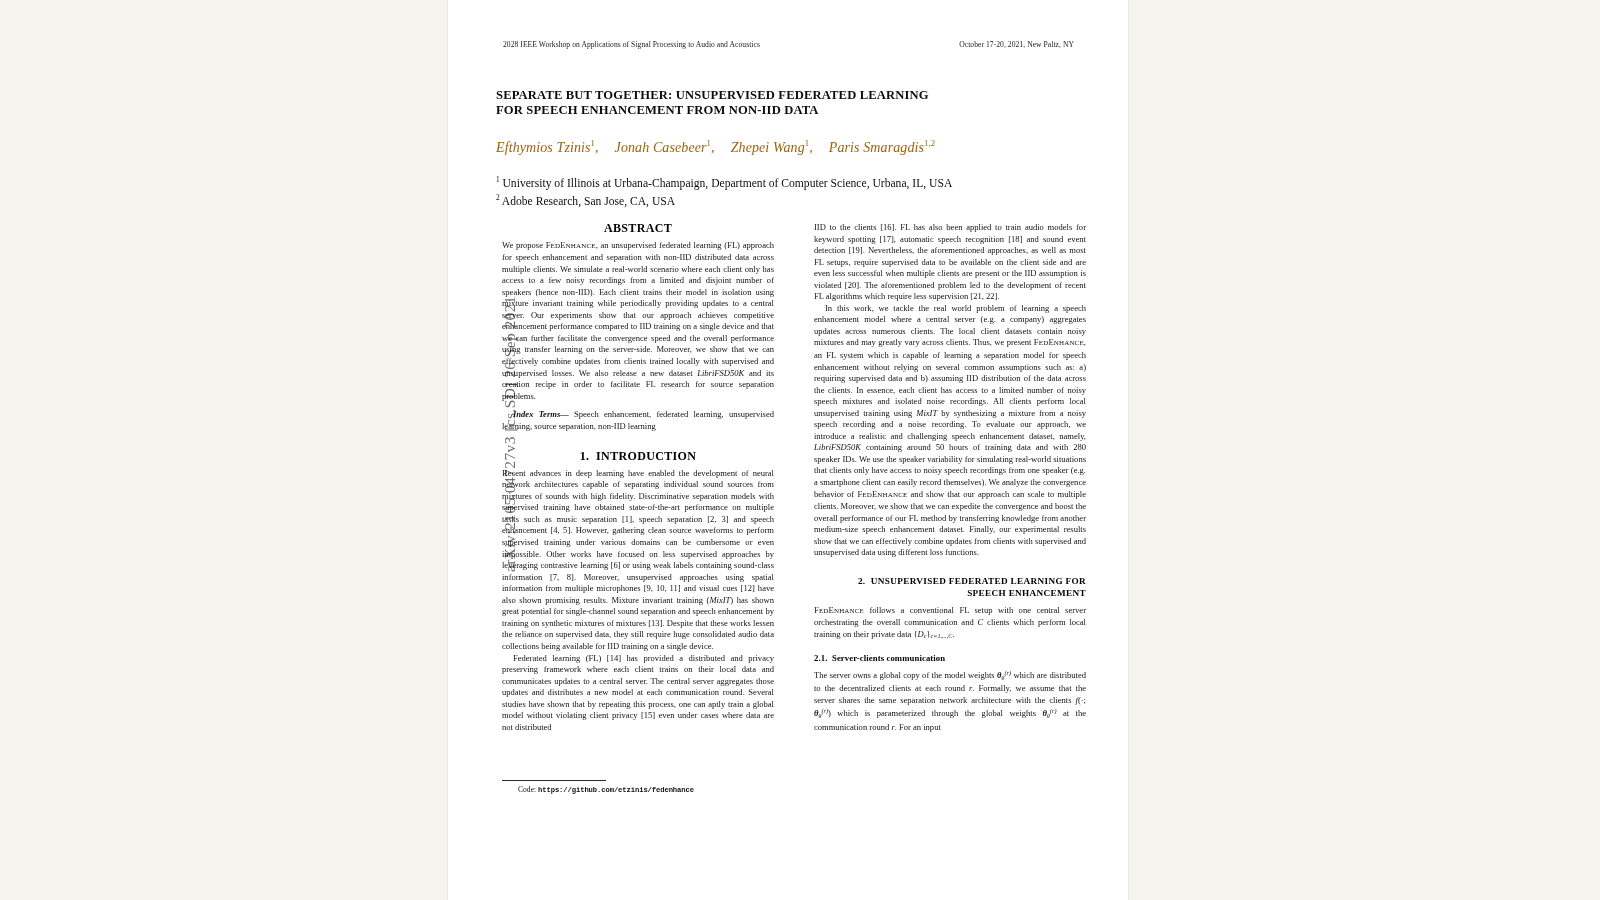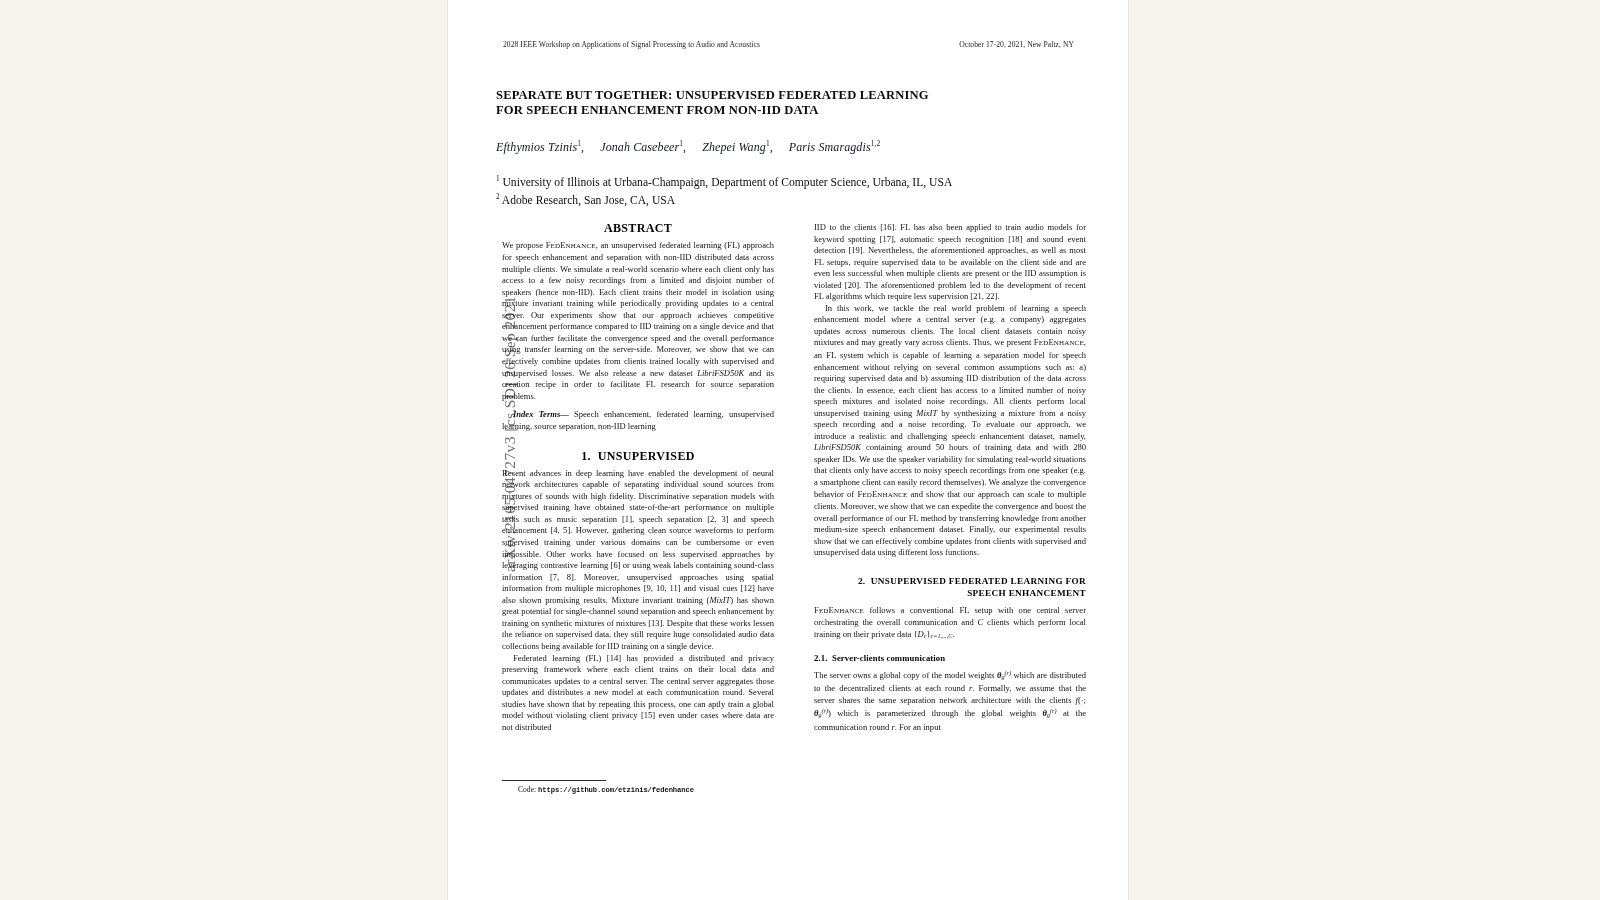--- a/index.html
+++ b/index.html
@@ -64,23 +64,23 @@
   .paper-title {
     font-size: 12.6px;
     font-weight: bold;
     line-height: 15.4px;
     letter-spacing: 0.15px;
     color: #0d0d0d;
     margin: 0;
   }
   .authors {
     margin-top: 20px;
-    font-size: 12px;
+    font-size: 14px;
     font-style: italic;
-    color: #0f172a;
+    color: #a16207;
     letter-spacing: 0.1px;
   }
   .authors .sep { display: inline-block; width: 16px; }
   sup { font-size: 0.62em; vertical-align: super; font-style: normal; }
   .affil {
     margin-top: 17px;
     font-size: 11.6px;
     line-height: 15px;
     color: #0d0d0d;
   }
@@ -206,21 +206,21 @@
     </div>
 
     <div id="cols">
 
       <div class="col" id="col-left">
         <h2 class="sec-head">ABSTRACT</h2>
         <p class="body"><span>We propose <span class="sc">F<span style="font-size:0.82em">ED</span>E<span style="font-size:0.82em">NHANCE</span></span>, an unsupervised federated learning (FL) approach for speech enhancement and separation with non-IID distributed data across multiple clients. We simulate a real-world scenario where each client only has access to a few noisy recordings from a limited and disjoint number of speakers (hence non-IID). Each client trains their model in isolation using mixture invariant training while periodically providing updates to a central server. Our experiments show that our approach achieves competitive enhancement performance compared to IID training on a single device and that we can further facilitate the convergence speed and the overall performance using transfer learning on the server-side. Moreover, we show that we can effectively combine updates from clients trained locally with supervised and unsupervised losses. We also release a new dataset <span class="it">LibriFSD50K</span> and its creation recipe in order to facilitate FL research for source separation problems.</span></p>
 
         <p class="body indent gap"><span class="bi">Index Terms—</span> <span>Speech enhancement, federated learning, unsupervised learning, source separation, non-IID learning</span></p>
 
-        <h2 class="sec-head" style="margin-top:18px;"><span>1.</span>&nbsp;&nbsp;<span>UNSUPERVISED</span></h2>
+        <h2 class="sec-head" style="margin-top:18px;"><span>1.</span>&nbsp;&nbsp;<span>INTRODUCTION</span></h2>
 
         <p class="body">Recent advances in deep learning have enabled the development of neural network architectures capable of separating individual sound sources from mixtures of sounds with high fidelity. Discriminative separation models with supervised training have obtained state-of-the-art performance on multiple tasks such as music separation [1], speech separation [2, 3] and speech enhancement [4, 5]. However, gathering clean source waveforms to perform supervised training under various domains can be cumbersome or even impossible. Other works have focused on less supervised approaches by leveraging contrastive learning [6] or using weak labels containing sound-class information [7, 8]. Moreover, unsupervised approaches using spatial information from multiple microphones [9, 10, 11] and visual cues [12] have also shown promising results. Mixture invariant training (<span class="it">MixIT</span>) has shown great potential for single-channel sound separation and speech enhancement by training on synthetic mixtures of mixtures [13]. Despite that these works lessen the reliance on supervised data, they still require huge consolidated audio data collections being available for IID training on a single device.</p>
         <p class="body indent">Federated learning (FL) [14] has provided a distributed and privacy preserving framework where each client trains on their local data and communicates updates to a central server. The central server aggregates those updates and distributes a new model at each communication round. Several studies have shown that by repeating this process, one can aptly train a global model without violating client privacy [15] even under cases where data are not distributed</p>
       </div>
 
       <div class="col" id="col-right">
         <p class="body">IID to the clients [16]. FL has also been applied to train audio models for keyword spotting [17], automatic speech recognition [18] and sound event detection [19]. Nevertheless, the aforementioned approaches, as well as most FL setups, require supervised data to be available on the client side and are even less successful when multiple clients are present or the IID assumption is violated [20]. The aforementioned problem led to the development of recent FL algorithms which require less supervision [21, 22].</p>
         <p class="body indent">In this work, we tackle the real world problem of learning a speech enhancement model where a central server (e.g. a company) aggregates updates across numerous clients. The local client datasets contain noisy mixtures and may greatly vary across clients. Thus, we present <span class="sc">F<span style="font-size:0.82em">ED</span>E<span style="font-size:0.82em">NHANCE</span></span>, an FL system which is capable of learning a separation model for speech enhancement without relying on several common assumptions such as: a) requiring supervised data and b) assuming IID distribution of the data across the clients. In essence, each client has access to a limited number of noisy speech mixtures and isolated noise recordings. All clients perform local unsupervised training using <span class="it">MixIT</span> by synthesizing a mixture from a noisy speech recording and a noise recording. To evaluate our approach, we introduce a realistic and challenging speech enhancement dataset, namely, <span class="it">LibriFSD50K</span> containing around 50 hours of training data and with 280 speaker IDs. We use the speaker variability for simulating real-world situations that clients only have access to noisy speech recordings from one speaker (e.g. a smartphone client can easily record themselves). We analyze the convergence behavior of <span class="sc">F<span style="font-size:0.82em">ED</span>E<span style="font-size:0.82em">NHANCE</span></span> and show that our approach can scale to multiple clients. Moreover, we show that we can expedite the convergence and boost the overall performance of our FL method by transferring knowledge from another medium-size speech enhancement dataset. Finally, our experimental results show that we can effectively combine updates from clients with supervised and unsupervised data using different loss functions.</p>
 
         <h2 class="sec-head big" style="margin-top:16px;">

